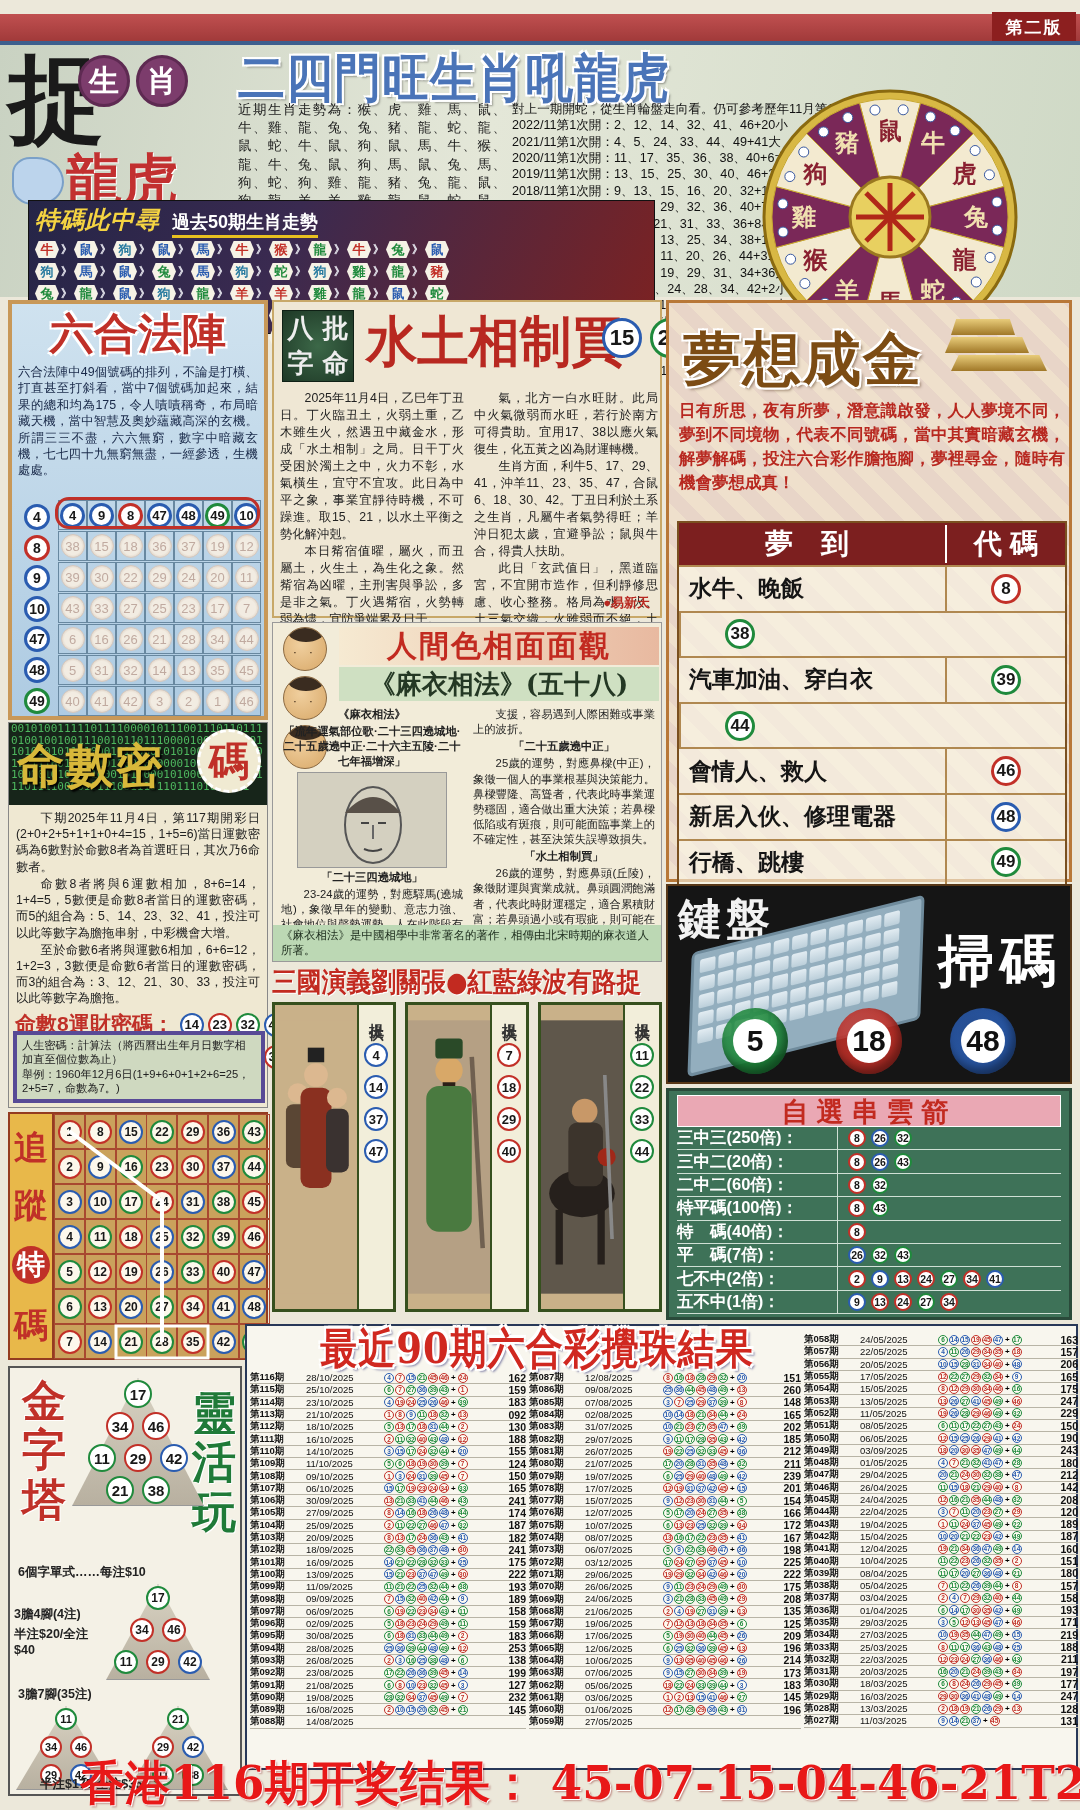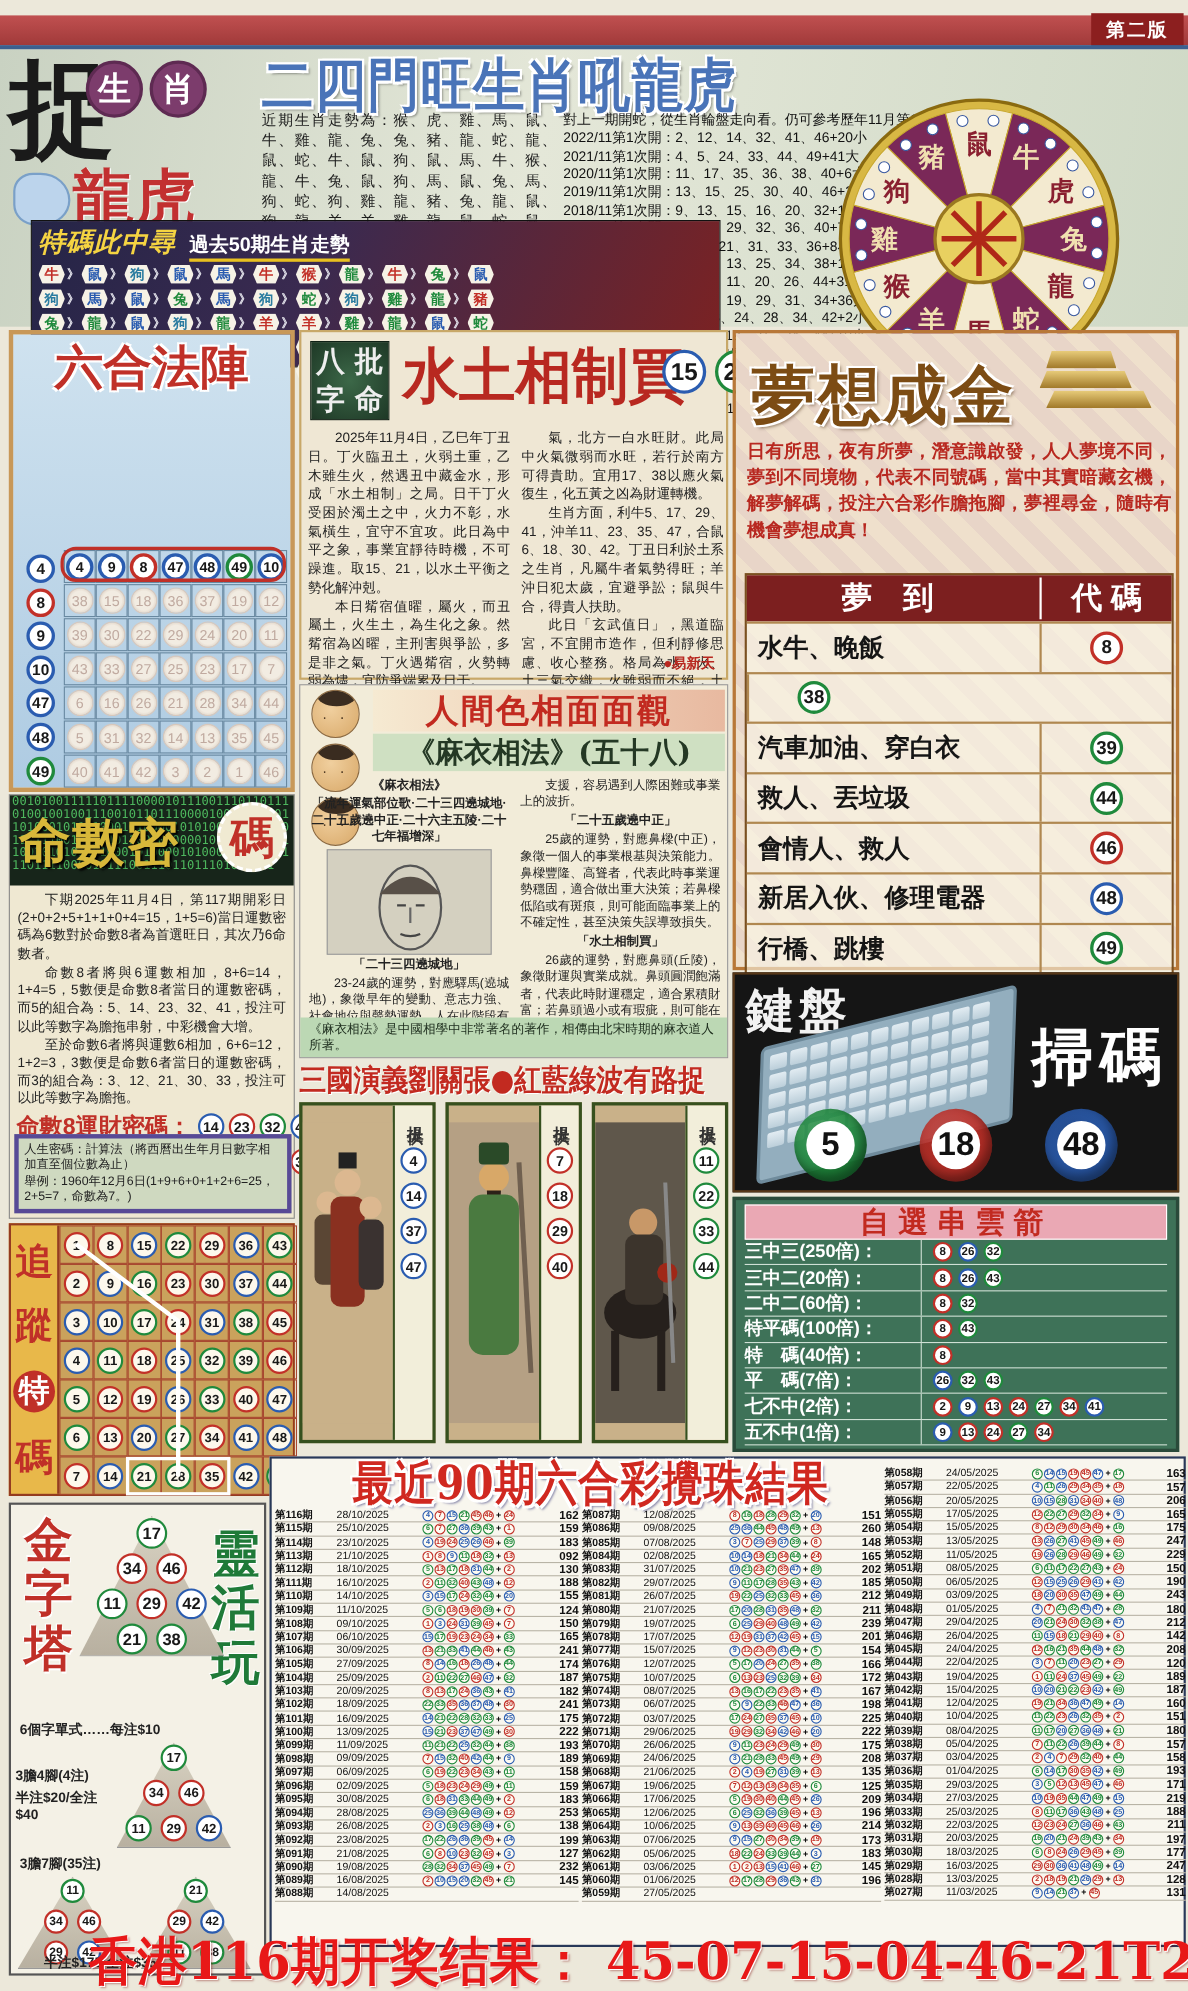--- a/index.html
+++ b/index.html
@@ -404,20 +404,21 @@
           <span class="arr">》</span>
           <span class="chip empty"></span>
           <span class="arr">》</span>
           <span class="chip empty"></span>
         </div>
       </div>
   </div>
 
   <div class="sec" id="magic">
     <div id="magic-title">六合法陣</div>
+    <div id="magic-body">六合法陣中49個號碼的排列，不論是打橫、打直甚至打斜看，當中7個號碼加起來，結果的總和均為175，令人嘖嘖稱奇，布局暗藏天機，當中智慧及奧妙蘊藏高深的玄機。所謂三三不盡，六六無窮，數字中暗藏玄機，七七四十九無窮無盡，一經參透，生機處處。</div>
     <div id="magic-labels">
         <span class="ball" style="height: 26px; width: 26px; font-size: 14px; border: 3px solid rgb(42, 92, 176); position: absolute; left: 12px; top: 200px; background: rgb(255, 255, 255);">4</span>
         <span class="ball" style="height: 26px; width: 26px; font-size: 14px; border: 3px solid rgb(194, 48, 40); position: absolute; left: 12px; top: 230.6px; background: rgb(255, 255, 255);">8</span>
         <span class="ball" style="height: 26px; width: 26px; font-size: 14px; border: 3px solid rgb(42, 92, 176); position: absolute; left: 12px; top: 261.2px; background: rgb(255, 255, 255);">9</span>
         <span class="ball" style="height: 26px; width: 26px; font-size: 14px; border: 3px solid rgb(42, 92, 176); position: absolute; left: 12px; top: 291.8px; background: rgb(255, 255, 255);">10</span>
         <span class="ball" style="height: 26px; width: 26px; font-size: 14px; border: 3px solid rgb(42, 92, 176); position: absolute; left: 12px; top: 322.4px; background: rgb(255, 255, 255);">47</span>
         <span class="ball" style="height: 26px; width: 26px; font-size: 14px; border: 3px solid rgb(42, 92, 176); position: absolute; left: 12px; top: 353px; background: rgb(255, 255, 255);">48</span>
         <span class="ball" style="height: 26px; width: 26px; font-size: 14px; border: 3px solid rgb(31, 138, 60); position: absolute; left: 12px; top: 383.6px; background: rgb(255, 255, 255);">49</span>
       </div>
     <div id="magic-grid">
@@ -960,21 +961,20 @@
               <span class="ball" style="height: 30px; width: 30px; font-size: 17px; border: 3px solid rgb(31, 138, 60);">38</span>
             </div>
           </div>
           <div class="dream-row">
             <div class="dl">汽車加油、穿白衣</div>
             <div class="dc">
               <span class="ball" style="height: 30px; width: 30px; font-size: 17px; border: 3px solid rgb(31, 138, 60);">39</span>
             </div>
           </div>
           <div class="dream-row">
-            <div class="dl">救人、丟垃圾</div>
             <div class="dc">
               <span class="ball" style="height: 30px; width: 30px; font-size: 17px; border: 3px solid rgb(31, 138, 60);">44</span>
             </div>
           </div>
           <div class="dream-row">
             <div class="dl">會情人、救人</div>
             <div class="dc">
               <span class="ball" style="height: 30px; width: 30px; font-size: 17px; border: 3px solid rgb(194, 48, 40);">46</span>
             </div>
           </div>
@@ -1800,21 +1800,21 @@
             <span class="tinyball" style="border-color: rgb(31, 138, 60); color: rgb(31, 138, 60);">33</span>
             <span class="tinyball" style="border-color: rgb(194, 48, 40); color: rgb(194, 48, 40);">46</span>
             <span class="tinyball" style="border-color: rgb(42, 92, 176); color: rgb(42, 92, 176);">47</span>
             <span class="plus">+</span>
             <span class="tinyball" style="border-color: rgb(42, 92, 176); color: rgb(42, 92, 176);">36</span>
           </div>
           <div class="rr">198</div>
         </div>
         <div class="res-row">
           <div class="ri">第072期</div>
-          <div class="rd">03/07/2025</div>
+          <div class="rd">03/12/2025</div>
           <div class="rb">
             <span class="tinyball" style="border-color: rgb(31, 138, 60); color: rgb(31, 138, 60);">17</span>
             <span class="tinyball" style="border-color: rgb(194, 48, 40); color: rgb(194, 48, 40);">24</span>
             <span class="tinyball" style="border-color: rgb(31, 138, 60); color: rgb(31, 138, 60);">27</span>
             <span class="tinyball" style="border-color: rgb(194, 48, 40); color: rgb(194, 48, 40);">35</span>
             <span class="tinyball" style="border-color: rgb(42, 92, 176); color: rgb(42, 92, 176);">37</span>
             <span class="tinyball" style="border-color: rgb(194, 48, 40); color: rgb(194, 48, 40);">45</span>
             <span class="plus">+</span>
             <span class="tinyball" style="border-color: rgb(42, 92, 176); color: rgb(42, 92, 176);">10</span>
           </div>

